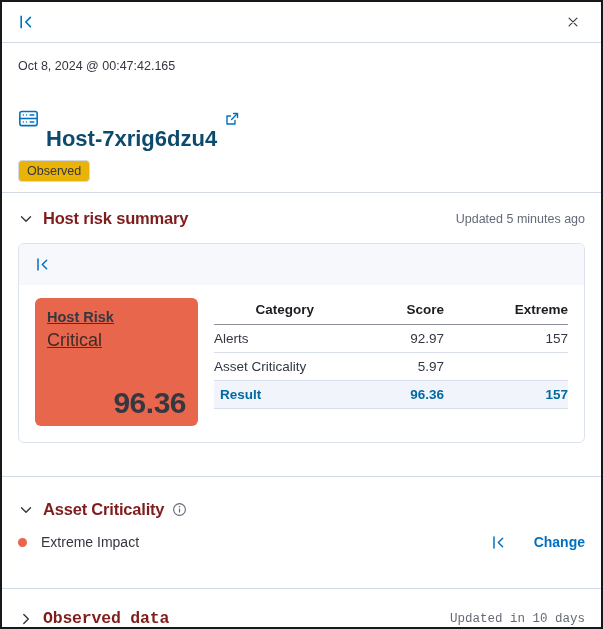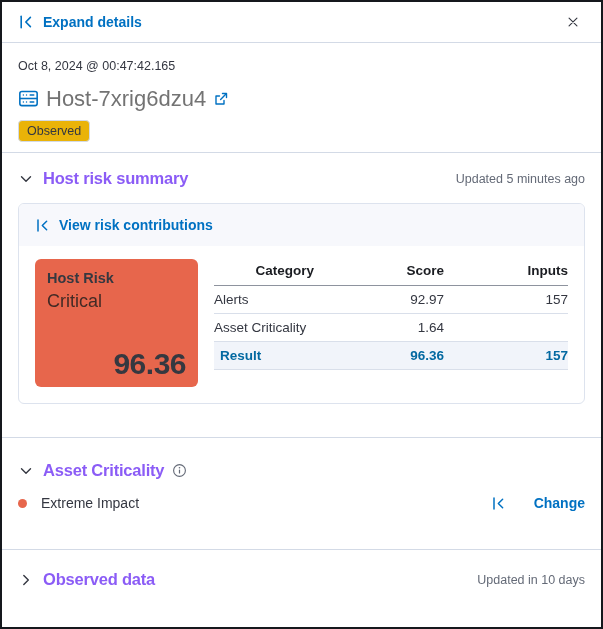--- a/index.html
+++ b/index.html
@@ -35,41 +35,41 @@
     width:24px; height:24px;
   }
   
   .content { padding:0 16px; }
   .timestamp { margin-top:15px; font-size:12.5px; line-height:16px; color:#343741; }
   .host-title-row {
     margin-top:10px;
     display:flex; align-items:center; gap:7px;
     color:#0071c2;
   }
-  .host-name { font-size:22px; line-height:29px; font-weight:400; color:#737373; text-decoration:none; cursor:pointer; }
+  .host-name { font-size:22px; line-height:29px; font-weight:700; color:#0c4a6e; text-decoration:none; cursor:pointer;margin-top:40px; }
   .badge-row { margin-top:7px; }
   .badge {
     display:inline-block;
     font-size:12.5px; line-height:18px; font-weight:500;
     color:#343741;
     border:1px solid #d3dae6; border-radius:4px;
     padding:1px 8px;
     background:#eab308;
   }
   hr.divider {
     border:0; border-top:1px solid #d3dae6;
     margin:10px -16px 0;
   }
   
   .section-header {
     display:flex; align-items:center; gap:9px;
     margin-top:16px;
   }
   .section-header .chev { color:#343741; cursor:pointer; display:flex; }
-  .section-title { font-size:16.5px; font-weight:700; color:#8b5cf6; letter-spacing:-0.2px; }
+  .section-title { font-size:16.5px; font-weight:700; color:#7f1d1d; letter-spacing:-0.2px; }
   .updated { margin-left:auto; font-size:12.5px; color:#646a77; }
   .info-icon { color:#646a77; display:flex; margin-left:-1px; }
   
   .risk-panel {
     margin-top:15px;
     border:1px solid #dde3ee;
     border-radius:6px;
     overflow:hidden;
     background:#fff;
   }
@@ -84,20 +84,21 @@
     display:flex; gap:16px;
     padding:13px 16px 16px;
   }
   .risk-card {
     width:163px; height:128px; flex:0 0 163px;
     background:#e7664c;
     border-radius:6px;
     padding:11px 12px;
     position:relative;
     color:#353840;
+    text-decoration:underline;
   }
   .risk-card .card-title { font-size:14.5px; font-weight:700; }
   .risk-card .card-level { font-size:18px; margin-top:5px; color:#473134; color:rgba(38,32,30,0.85); }
   .risk-card .card-score {
     position:absolute; right:12px; bottom:6px;
     font-size:30px; font-weight:700; letter-spacing:-0.5px;
     color:#353840;
   }
   
   table.risk-table { flex:1; border-collapse:collapse; font-size:13.5px; align-self:flex-start; }
@@ -132,37 +133,36 @@
     font-size:14px;
   }
   .crit-dot { width:9px; height:9px; border-radius:50%; background:#e7664c; flex:0 0 9px; }
   .change-link {
     margin-left:auto;
     display:flex; align-items:center; gap:8px;
     color:#0071c2; cursor:pointer;
   }
   .change-link .link-label { font-size:14px; font-weight:700;margin-left:20px; }
   hr.divider.before-observed { margin-top:38px; }
-  .section-header.observed { margin-top:20px; }
+  .section-header.observed { margin-top:20px;font-family:Liberation Mono, monospace; }
   .icon { display:inline-flex; }
 </style>
 </head>
 <body>
 
 <div class="flyout">
 
   <div class="flyout-header">
     <div class="header-left">
       <span class="icon">
         <svg width="16" height="16" viewBox="0 0 16 16" fill="none" stroke="currentColor" stroke-width="1.6" stroke-linecap="round" stroke-linejoin="round">
           <path d="M3.2 2.2v11.6"></path>
             <path d="M12.4 3.4 7.8 8l4.6 4.6"></path>
         </svg>
       </span>
-      <span class="link-label">Expand details</span>
     </div>
     <button class="close-btn">
       <span class="icon">
         <svg width="14" height="14" viewBox="0 0 16 16" fill="none" stroke="currentColor" stroke-width="1.3" stroke-linecap="round">
           <path d="M3.5 3.5l9 9M12.5 3.5l-9 9"></path>
         </svg>
       </span>
     </button>
   </div>
 
@@ -210,50 +210,49 @@
     </div>
 
     <div class="risk-panel">
       <div class="risk-panel-header">
         <span class="icon">
           <svg width="15" height="15" viewBox="0 0 16 16" fill="none" stroke="currentColor" stroke-width="1.6" stroke-linecap="round" stroke-linejoin="round">
             <path d="M3.2 2.2v11.6"></path>
               <path d="M12.4 3.4 7.8 8l4.6 4.6"></path>
           </svg>
         </span>
-        <span class="link-label">View risk contributions</span>
       </div>
       <div class="risk-panel-body">
         <div class="risk-card" style="background: rgb(231, 102, 76);">
           <div class="card-title">Host Risk</div>
           <div class="card-level">Critical</div>
           <div class="card-score">96.36</div>
         </div>
         <table class="risk-table">
           <colgroup>
               <col class="c-cat">
               <col class="c-score">
               <col class="c-inputs">
             </colgroup>
           <thead>
             <tr>
               <th>Category</th>
               <th class="num">Score</th>
-              <th class="num">Inputs</th>
+              <th class="num">Extreme</th>
             </tr>
           </thead>
           <tbody>
             <tr>
               <td>Alerts</td>
               <td class="num">92.97</td>
               <td class="num">157</td>
             </tr>
             <tr>
               <td>Asset Criticality</td>
-              <td class="num">1.64</td>
+              <td class="num">5.97</td>
               <td class="num"></td>
             </tr>
             <tr class="result">
               <td>Result</td>
               <td class="num">96.36</td>
               <td class="num">157</td>
             </tr>
           </tbody>
         </table>
       </div>

